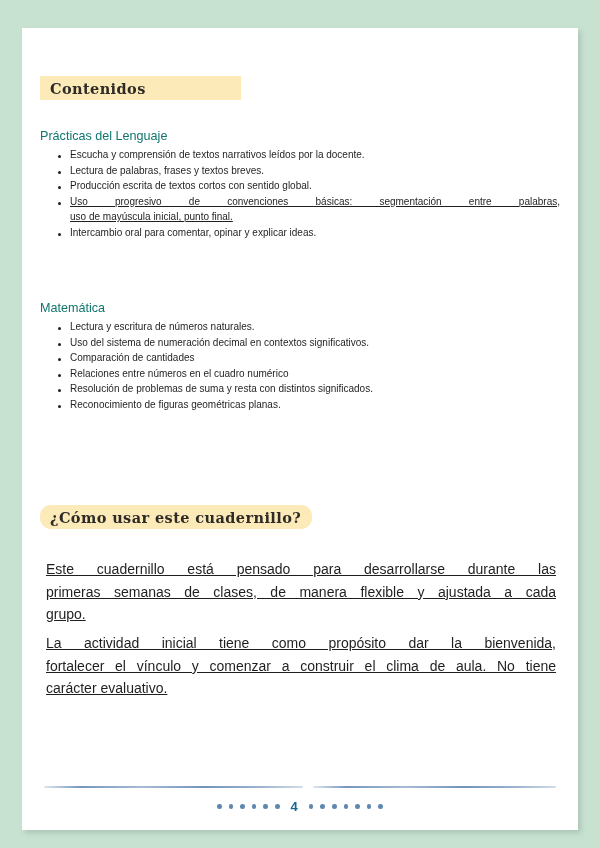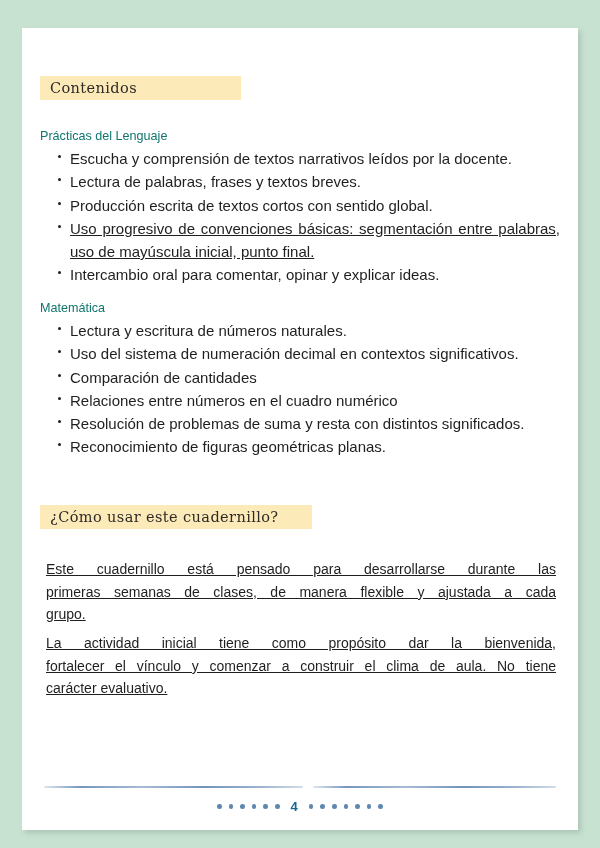--- a/index.html
+++ b/index.html
@@ -28,37 +28,38 @@
   
   .heading-band {
     position: absolute;
     background: #fdeab9;
     display: flex;
     align-items: center;
   }
   .heading-band .heading-text {
     font-family: "DejaVu Serif", "Liberation Serif", serif;
     font-size: 14.5px;
-    font-weight: 400;
+    font-weight: 700;
     color: #2e2b27;
     letter-spacing: 0.4px;
     padding-left: 10px;
     white-space: nowrap;
   }
   #heading-contenidos {
     left: 18px;
     top: 48px;
     width: 201px;
     height: 24px;
   }
   #heading-comousar {
     left: 18px;
     top: 477px;
     width: 272px;
     height: 24px;
+    border-radius: 11px;
   }
 
   
   .block {
     position: absolute;
     left: 18px;
     width: 520px;
   }
   .subject-title {
     font-size: 12.6px;
@@ -66,21 +67,21 @@
     line-height: 1.35;
     margin: 0 0 2px 0;
   }
   ul.bullets {
     list-style: none;
     margin: 0;
     padding: 0;
   }
   ul.bullets li {
     position: relative;
-    font-size: 15px;
+    font-size: 10px;
     color: #1f1f1f;
     line-height: 1.55;
     padding-left: 30px;
     margin: 0;
   }
   ul.bullets li::before {
     content: "";
     position: absolute;
     left: 18px;
     top: 8px;

